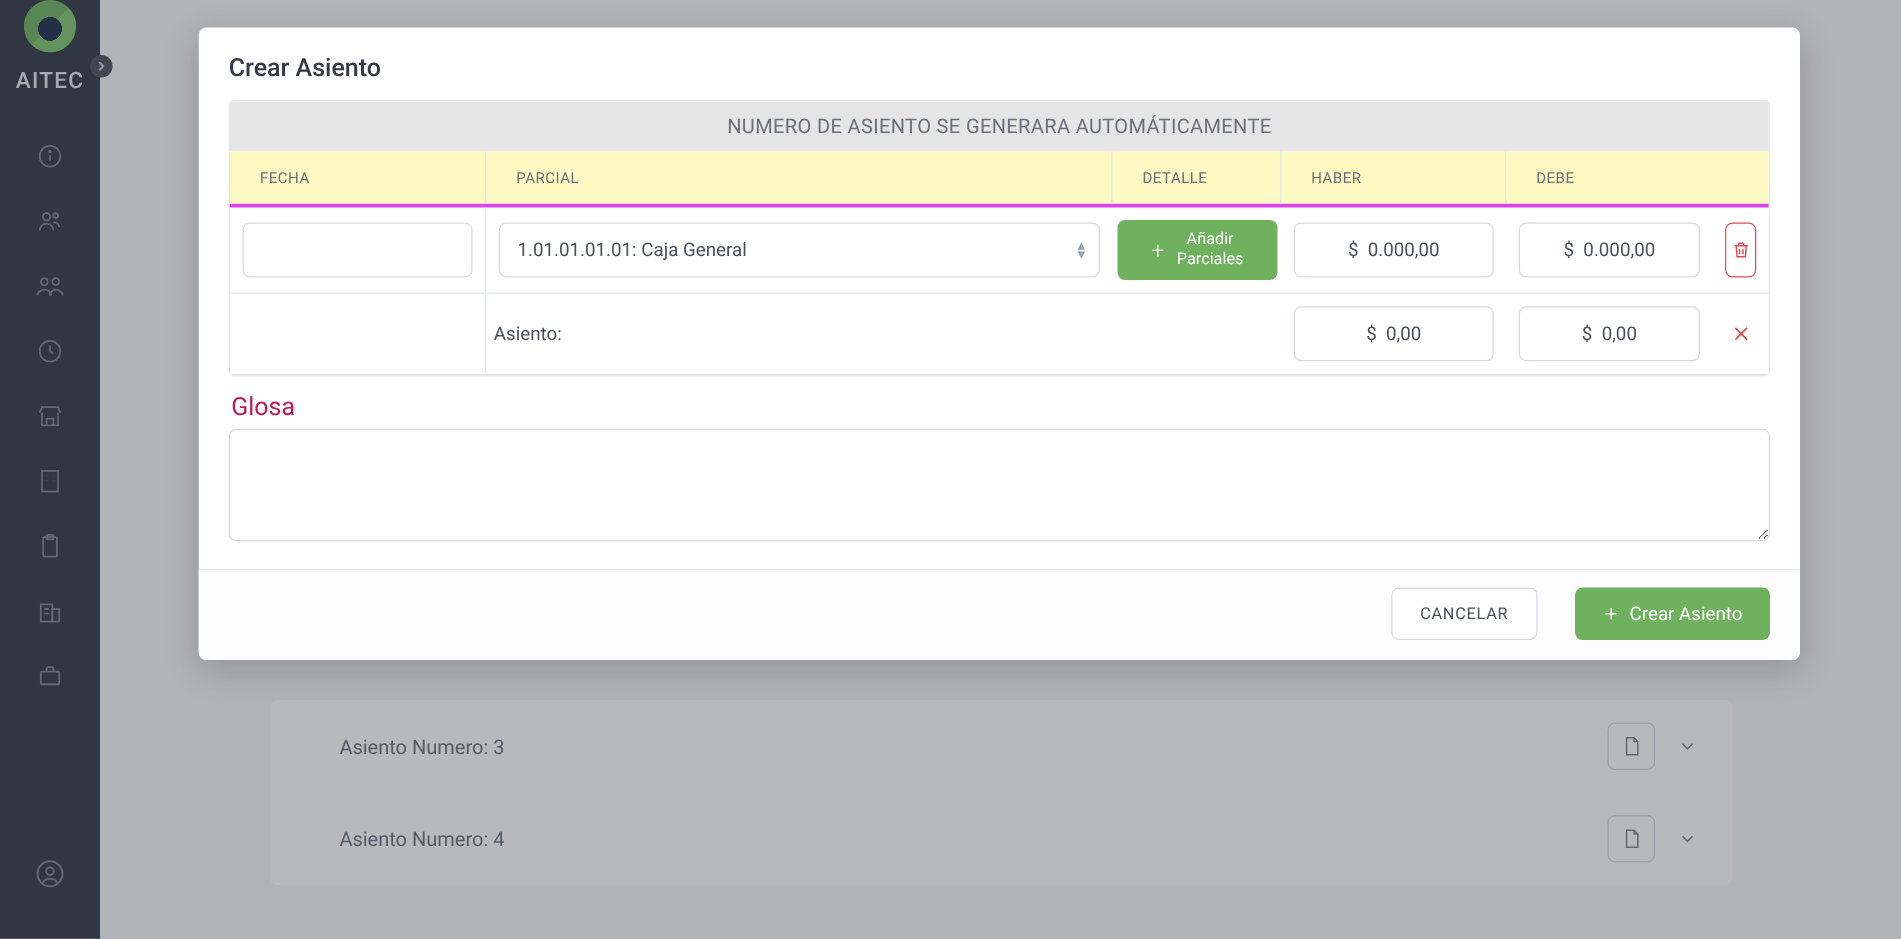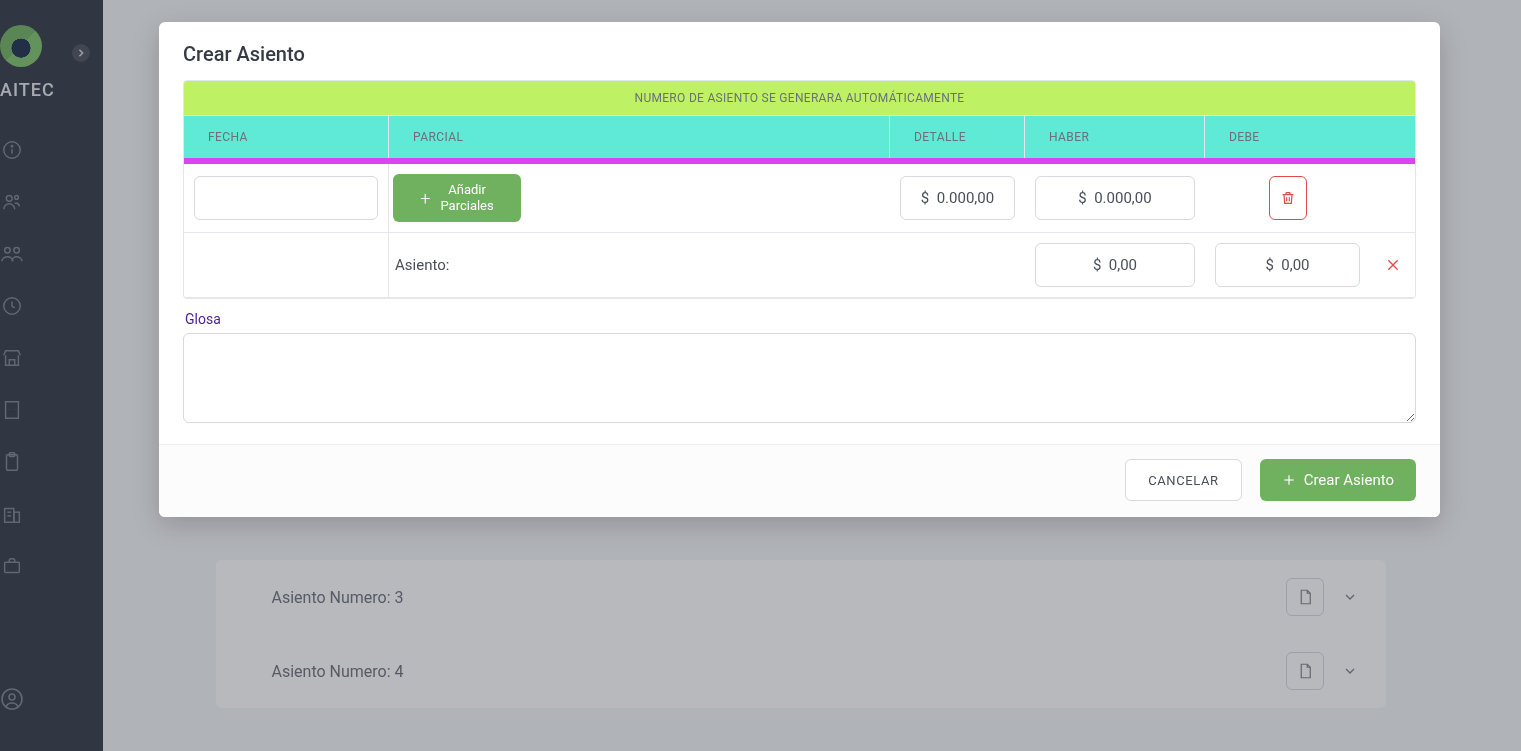--- a/index.html
+++ b/index.html
@@ -8,26 +8,26 @@
     font-family: -apple-system, BlinkMacSystemFont, "Segoe UI", Roboto, "Helvetica Neue", Arial, sans-serif;
     background: #f5f6f8;
     color: #4a4f5a;
     font-size: 14px;
   }
 
   
   .sidebar {
     position: fixed;
     left: 0; top: 0; bottom: 0;
-    width: 103px;
+    width: 80px;
     background: #303642;
     display: flex;
     flex-direction: column;
-    align-items: flex-start;
-    padding-top: 25px;
+    align-items: center;
+    padding-top: 0;
     z-index: 5;
   }
   .sidebar .logo {
     width: 42px; height: 42px; border-radius: 50%;
     background: radial-gradient(circle at 50% 55%, #1a2b4a 0 30%, transparent 31%),
                 linear-gradient(135deg, #6fb15e 0 50%, #7ec46a 50% 100%);
     position: relative;
     margin-bottom: 12px;
   }
   .sidebar .brand {
@@ -130,33 +130,33 @@
     padding: 0 24px 18px 24px;
   }
 
   
   .tbl {
     border: 1px solid #e3e6ea;
     border-radius: 4px;
     overflow: hidden;
   }
   .tbl-banner {
-    background: #bef264;
+    background: #e5e5e5;
     text-align: center;
     padding: 10px 0;
-    font-size: 12px;
+    font-size: 16px;
     letter-spacing: 0.3px;
     color: #6b707b;
     border-bottom: 1px solid #e3e6ea;
   }
   .tbl-head {
     display: grid;
     grid-template-columns: 205px 1fr 135px 180px 210px;
-    background: #5eead4;
-    border-bottom: 6px solid #d946ef;
+    background: #fef9c3;
+    border-bottom: 3px solid #d946ef;
   }
   .tbl-head > div {
     padding: 14px 24px;
     font-size: 12px;
     letter-spacing: 0.4px;
     color: #6b707b;
     border-right: 1px solid #e3e6ea;
   }
   .tbl-head > div:last-child { border-right: none; }
 
@@ -235,29 +235,29 @@
     grid-template-columns: 205px 1fr;
   }
   .add-account-row .spacer { border-right: 1px solid #e3e6ea; }
   .add-account-row .inner { padding: 6px 8px 8px 8px; }
   .add-account-btn {
     width: 100%;
     height: 38px;
   }
 
   .glosa-block { margin-top: 12px; }
-  .glosa-label { font-size: 14px; color: #4c1d95; margin-bottom: 6px; display:block; padding-left:2px;}
+  .glosa-label { font-size: 20px; color: #be185d; margin-bottom: 6px; display:block; padding-left:2px;}
   .textarea { height: 90px; resize: vertical; }
 
   .modal-footer {
     border-top: 1px solid #eceef1;
     padding: 14px 24px 16px 24px;
     display: flex;
     justify-content: flex-end;
-    gap: 18px;
+    gap: 30px;
     background: #fcfcfd;
     border-bottom-left-radius: 6px;
     border-bottom-right-radius: 6px;
   }
   .cancel-btn { padding: 12px 22px; letter-spacing: 0.6px; font-size: 13px; }
   .create-btn { padding: 12px 22px; font-size: 15px; }
 
   svg { display:block; }
 </style>
 </head>
@@ -406,20 +406,29 @@
         <div>PARCIAL</div>
         <div>DETALLE</div>
         <div>HABER</div>
         <div>DEBE</div>
       </div>
 
       <div class="tbl-row">
         <div class="cell cell-fecha">
           <input class="input" type="text" value="" style="">
         </div>
+        <div class="cell">
+          <div class="select-wrap">
+            <input class="input" type="text" readonly="" value="1.01.01.01.01: Caja General" style="">
+            <div class="sel-caret">
+              <span>▴</span>
+                <span>▾</span>
+            </div>
+          </div>
+        </div>
         <div class="cell" style="padding:10px 4px;">
           <button class="btn btn-green partial-btn">
             <span class="plus">+</span>
             <span class="lbl">
               <span>Añadir</span>
               <span>Parciales</span>
             </span>
           </button>
         </div>
         <div class="cell">

